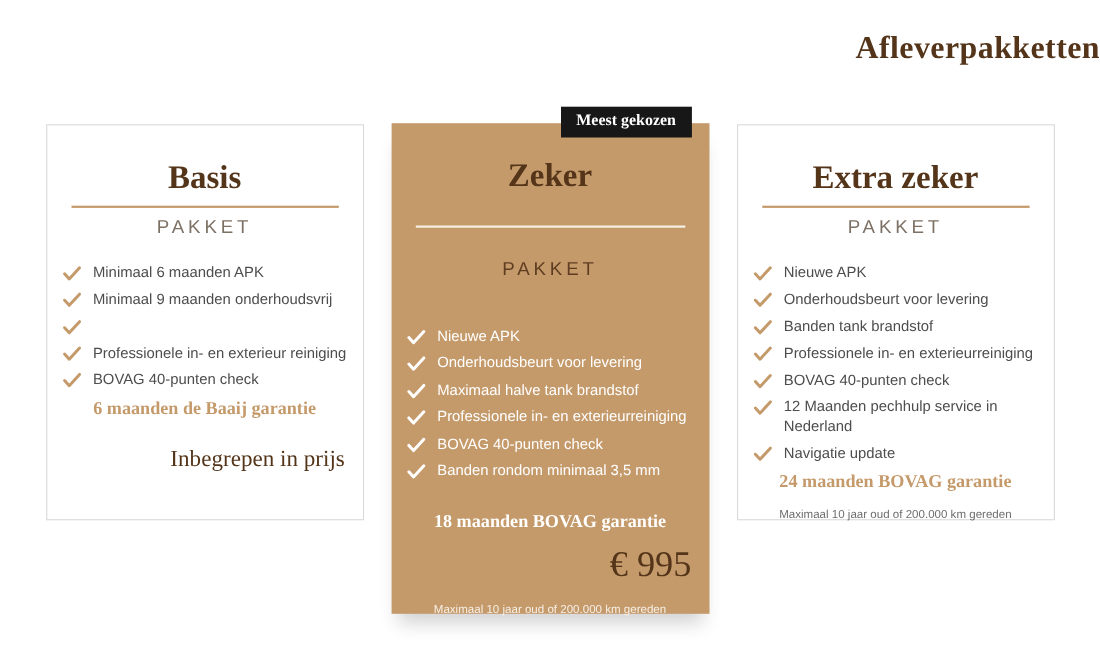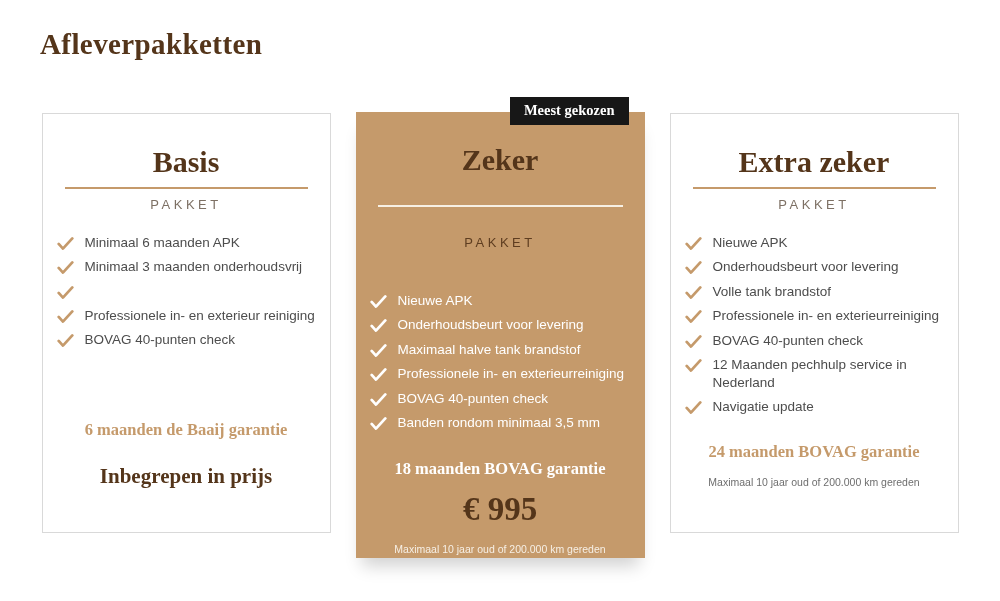--- a/index.html
+++ b/index.html
@@ -13,30 +13,30 @@
     --card-border:#d9d9d9;
     --underline-light:#f7f0e4;
   }
   *{box-sizing:border-box;}
   html,body{margin:0;padding:0;}
   body{
     width:1000px;height:601px;overflow:hidden;background:#ffffff;
     font-family:"Liberation Sans", sans-serif;
   }
   .page-title{
-    margin:28px 0 0;text-align:left;
+    margin:28px 0 0;text-align:right;
     font-family:"Liberation Serif", serif;font-weight:700;font-size:29px;
-    color:var(--dark-brown);letter-spacing:.4px;padding-left:40px;
+    color:var(--dark-brown);letter-spacing:.4px;
   }
   .cards-row{
     display:flex;justify-content:center;align-items:flex-start;
     gap:25px;margin-top:52px;
   }
   .card{
-    position:relative;width:289px;height:420px;
+    position:relative;width:289px;height:360px;
     background:#ffffff;border:1px solid var(--card-border);
     display:flex;flex-direction:column;
     padding:32px 0 44px;
   }
   .card.highlight{
     background:var(--tan);border:none;height:446px;margin-top:-1px;
     box-shadow:0 14px 16px -6px rgba(0,0,0,.18);
     padding-bottom:20px;
     gap:20px;
   }
@@ -50,21 +50,21 @@
     margin:0;text-align:center;line-height:1.05;
     font-family:"Liberation Serif", serif;font-weight:700;font-size:30px;
     color:var(--dark-brown);
   }
   .title-underline{
     border-bottom:2px solid var(--tan);margin:9px 22px 0;
   }
   .card.highlight .title-underline{border-color:var(--underline-light);}
   .card-subtitle{
     text-align:center;margin-top:8px;
-    font-size:13px;letter-spacing:3.5px;color:var(--subtitle-gray);
+    font-size:17px;letter-spacing:3.5px;color:var(--subtitle-gray);
   }
   .card.highlight .card-subtitle{color:#5e3d20;}
   .feature-list{
     list-style:none;margin:22px 0 0;padding:0 14px 0 14px;
   }
   .feature{
     display:flex;align-items:flex-start;gap:11px;
     margin-bottom:7px;font-size:13.5px;line-height:1.3;
     color:var(--feature-text);
   }
@@ -75,22 +75,22 @@
   }
   .card.highlight .check{color:#ffffff;}
   .check svg{width:100%;height:100%;display:block;}
   .card-bottom{margin-top:auto;text-align:center;padding:0 16px;}
   .guarantee{
     font-family:"Liberation Serif", serif;font-weight:700;font-size:16.5px;
     color:var(--tan);
   }
   .card.highlight .guarantee{color:#ffffff;}
   .price{
-    font-family:"Liberation Serif", serif;font-weight:700;font-size:33px;
-    color:var(--dark-brown);margin-top:12px;line-height:1.15;
+    font-family:"Liberation Serif", serif;font-weight:400;font-size:33px;
+    color:var(--dark-brown);margin-top:12px;line-height:1.15;text-align:right;
   }
   .price.text-price{font-size:21px;margin-top:24px;}
   .note{
     margin-top:14px;font-size:10.5px;color:var(--note-gray);
   }
   .card.highlight .note{color:#f6efe5;}
 </style>
 </head>
 <body>
 
@@ -111,21 +111,21 @@
     </span>
     <span class="feature-text">Minimaal 6 maanden APK</span>
   </li>
 
   <li class="feature">
     <span class="check">
       <svg viewBox="0 0 20 17" aria-hidden="true">
         <path d="M2 9 L7 14.5 L18 2.5" fill="none" stroke="currentColor" stroke-width="3.2" stroke-linecap="round" stroke-linejoin="round"></path>
       </svg>
     </span>
-    <span class="feature-text">Minimaal 3 maanden onderhoudsvrij</span>
+    <span class="feature-text">Minimaal 9 maanden onderhoudsvrij</span>
   </li>
 
   <li class="feature">
     <span class="check">
       <svg viewBox="0 0 20 17" aria-hidden="true">
         <path d="M2 9 L7 14.5 L18 2.5" fill="none" stroke="currentColor" stroke-width="3.2" stroke-linecap="round" stroke-linejoin="round"></path>
       </svg>
     </span>
   </li>
 
@@ -244,21 +244,21 @@
     </span>
     <span class="feature-text">Onderhoudsbeurt voor levering</span>
   </li>
 
   <li class="feature">
     <span class="check">
       <svg viewBox="0 0 20 17" aria-hidden="true">
         <path d="M2 9 L7 14.5 L18 2.5" fill="none" stroke="currentColor" stroke-width="3.2" stroke-linecap="round" stroke-linejoin="round"></path>
       </svg>
     </span>
-    <span class="feature-text">Volle tank brandstof</span>
+    <span class="feature-text">Banden tank brandstof</span>
   </li>
 
   <li class="feature">
     <span class="check">
       <svg viewBox="0 0 20 17" aria-hidden="true">
         <path d="M2 9 L7 14.5 L18 2.5" fill="none" stroke="currentColor" stroke-width="3.2" stroke-linecap="round" stroke-linejoin="round"></path>
       </svg>
     </span>
     <span class="feature-text">Professionele in- en exterieurreiniging</span>
   </li>

